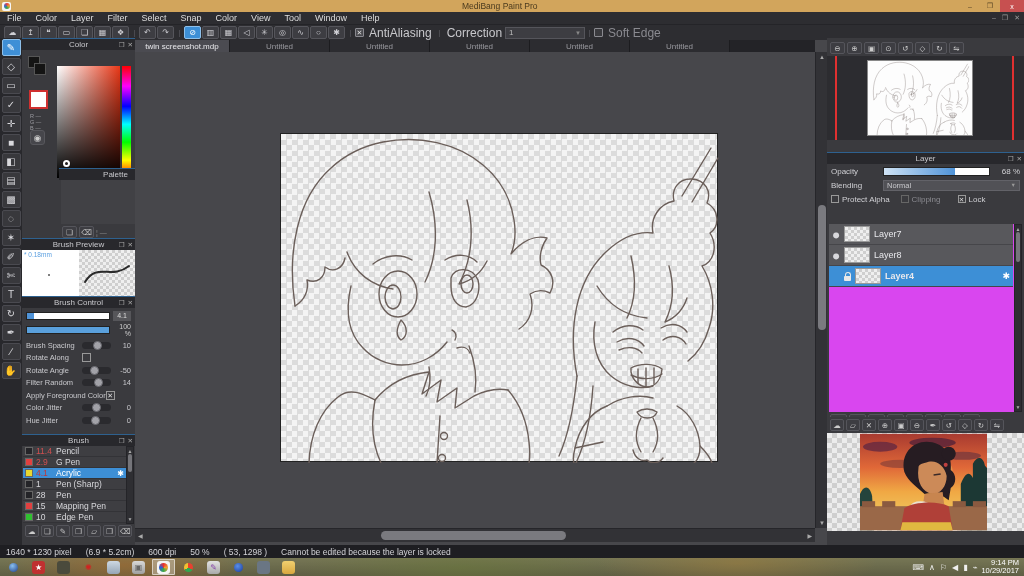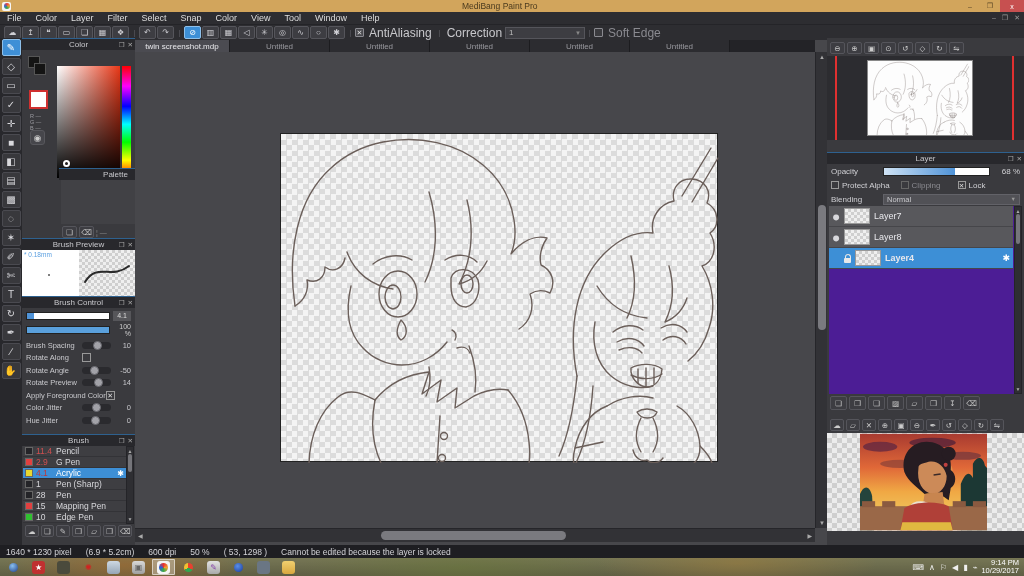--- a/index.html
+++ b/index.html
@@ -555,21 +555,21 @@
         </div>
         <div class="bcrow">
           <span class="lbl">Rotate Angle</span>
           <span class="track">
             <span class="knob" style="left: 28%;"></span>
           </span>
 
           <span class="val">-50</span>
         </div>
         <div class="bcrow">
-          <span class="lbl">Rotate Preview</span>
+          <span class="lbl">Filter Random</span>
           <span class="track">
             <span class="knob" style="left: 40%;"></span>
           </span>
 
           <span class="val">14</span>
         </div>
         <div class="bcrow">
           <span class="lbl">Apply Foreground Color</span>
 
           <span class="bccheck"><span>✕</span></span>
@@ -745,36 +745,36 @@
           <span>✕</span>
         </span>
     </div>
     <div class="lrow">
       <span style="flex:0 0 48px;">Opacity</span>
       <span class="opac-track">
           <span class="opac-fill" style="display: block; width: 68%;"></span>
         </span>
       <span style="flex:0 0 26px;text-align:right;">68 %</span>
     </div>
+    <div class="lrow">
+      <span style="flex:0 0 48px;">Blending</span>
+      <span class="ldrop">
+        <span>Normal</span>
+        <span style="font-size:5.5px;color:#999;">▼</span>
+      </span>
+    </div>
     <div class="lrow" style="gap:3px;">
       <span class="lcheck"></span>
       <span>Protect Alpha</span>
       <span class="lcheck" style="margin-left:8px;border-color:#666;"></span>
       <span style="color:#8a8a90;">Clipping</span>
       <span class="lcheck" style="margin-left:14px;">✕</span>
       <span>Lock</span>
     </div>
-    <div class="lrow">
-      <span style="flex:0 0 48px;">Blending</span>
-      <span class="ldrop">
-        <span>Normal</span>
-        <span style="font-size:5.5px;color:#999;">▼</span>
-      </span>
-    </div>
-    <div style="position:relative;margin:0 2px 0;background:#4c1d95;height:188px;">
+    <div style="position:relative;margin:18px 2px 0;background:#d946ef;height:188px;">
       <div style="margin-right:9px;">
         <div class="layerrow">
             <span class="vis"><span>⬤</span></span>
 
             <span class="lthumb checker-sm"></span>
             <span class="lname">Layer7</span>
             <span class="gear"></span>
           </div>
           <div class="layerrow">
             <span class="vis"><span>⬤</span></span>

